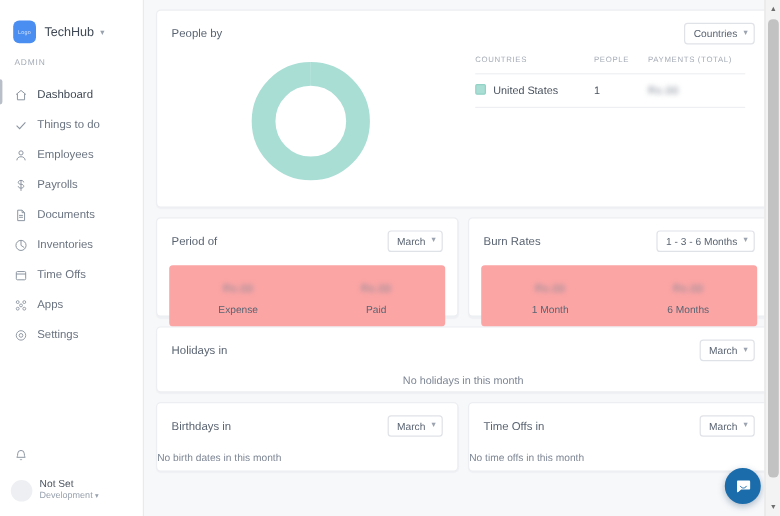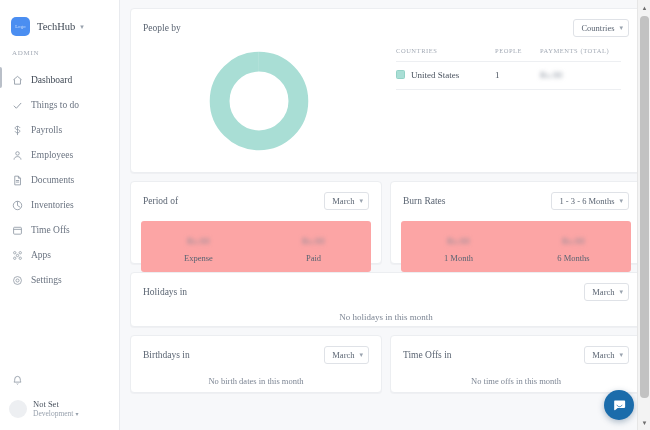--- a/index.html
+++ b/index.html
@@ -3,21 +3,21 @@
 <meta charset="utf-8">
 <style>
   * { box-sizing: border-box; margin: 0; padding: 0; }
   html, body {
     width: 650px; height: 430px;
     overflow: hidden;
     font-family: "Liberation Sans", sans-serif;
     background: #ffffff;
     color: #5a6472;
   }
-  #app { display: flex; width: 650px; height: 378px; position: relative; font-family: Liberation Serif, serif; }
+  #app { display: flex; width: 650px; height: 378px; position: relative; }
 
   
   #sidebar {
     width: 120px; height: 430px;
     background: #ffffff;
     border-right: 1px solid #e8eaee;
     display: flex; flex-direction: column;
     flex: 0 0 120px;
     position: relative;
   }
@@ -128,21 +128,21 @@
   .stats {
     display: flex; margin: 11px 10px 0 10px; background: #fca5a5;
     border-radius: 3px; padding: 9px 0 9px 0;
   }
   .stat { flex: 1 1 0; text-align: center; }
   .stat-label { font-size: 8.5px; color: #5a6472; margin-top: 5px; }
 
   
   .wide { height: 55px; margin-top: 8px; }
   .empty-msg { text-align: center; font-size: 9px; color: #7d8694; margin-top: 11px; }
-  .small-empty { text-align: center; font-size: 8.5px; color: #7d8694; margin-top: 12px; }
+  .small-empty { font-size: 8.5px; color: #7d8694; margin-top: 12px; }
 
   
   .chat {
     position: absolute; right: 16px; bottom: 10px;
     width: 30px; height: 30px; border-radius: 50%;
     background: #1b6cab;
     display: flex; align-items: center; justify-content: center;
     box-shadow: 0 2px 6px rgba(20,60,100,.35); cursor: pointer;
   }
   .chat svg { width: 15px; height: 15px; display: block; }
@@ -191,35 +191,35 @@
             <svg viewBox="0 0 24 24" fill="none" stroke="currentColor" stroke-width="2">
               <path d="M4 12.5 9.5 18 20 6.5"></path>
             </svg>
           </span>
         <span>Things to do</span>
       </div>
 
       <div class="nav-item">
         <span class="nav-ico">
             <svg viewBox="0 0 24 24" fill="none" stroke="currentColor" stroke-width="1.8">
+              <circle cx="12" cy="7.5" r="3.8"></circle>
+              <path d="M4.5 21c0-4.2 3.4-6.6 7.5-6.6s7.5 2.4 7.5 6.6"></path>
+            </svg>
+          </span>
+        <span>Employees</span>
+      </div>
+
+      <div class="nav-item">
+        <span class="nav-ico">
+            <svg viewBox="0 0 24 24" fill="none" stroke="currentColor" stroke-width="1.8">
               <path d="M12 2v20"></path>
               <path d="M17 6.5c0-2.2-2.2-3.5-5-3.5S7 4.3 7 6.5 9.2 10 12 10s5 1.3 5 3.5-2.2 3.5-5 3.5-5-1.3-5-3.5"></path>
             </svg>
           </span>
         <span>Payrolls</span>
-      </div>
-
-      <div class="nav-item">
-        <span class="nav-ico">
-            <svg viewBox="0 0 24 24" fill="none" stroke="currentColor" stroke-width="1.8">
-              <circle cx="12" cy="7.5" r="3.8"></circle>
-              <path d="M4.5 21c0-4.2 3.4-6.6 7.5-6.6s7.5 2.4 7.5 6.6"></path>
-            </svg>
-          </span>
-        <span>Employees</span>
       </div>
 
       <div class="nav-item">
         <span class="nav-ico">
             <svg viewBox="0 0 24 24" fill="none" stroke="currentColor" stroke-width="1.8">
               <path d="M6 2.5h8l4.5 4.5V21.5H6z"></path>
               <path d="M14 2.5V7h4.5"></path>
               <path d="M8.5 12h7M8.5 15.5h7"></path>
             </svg>
           </span>

